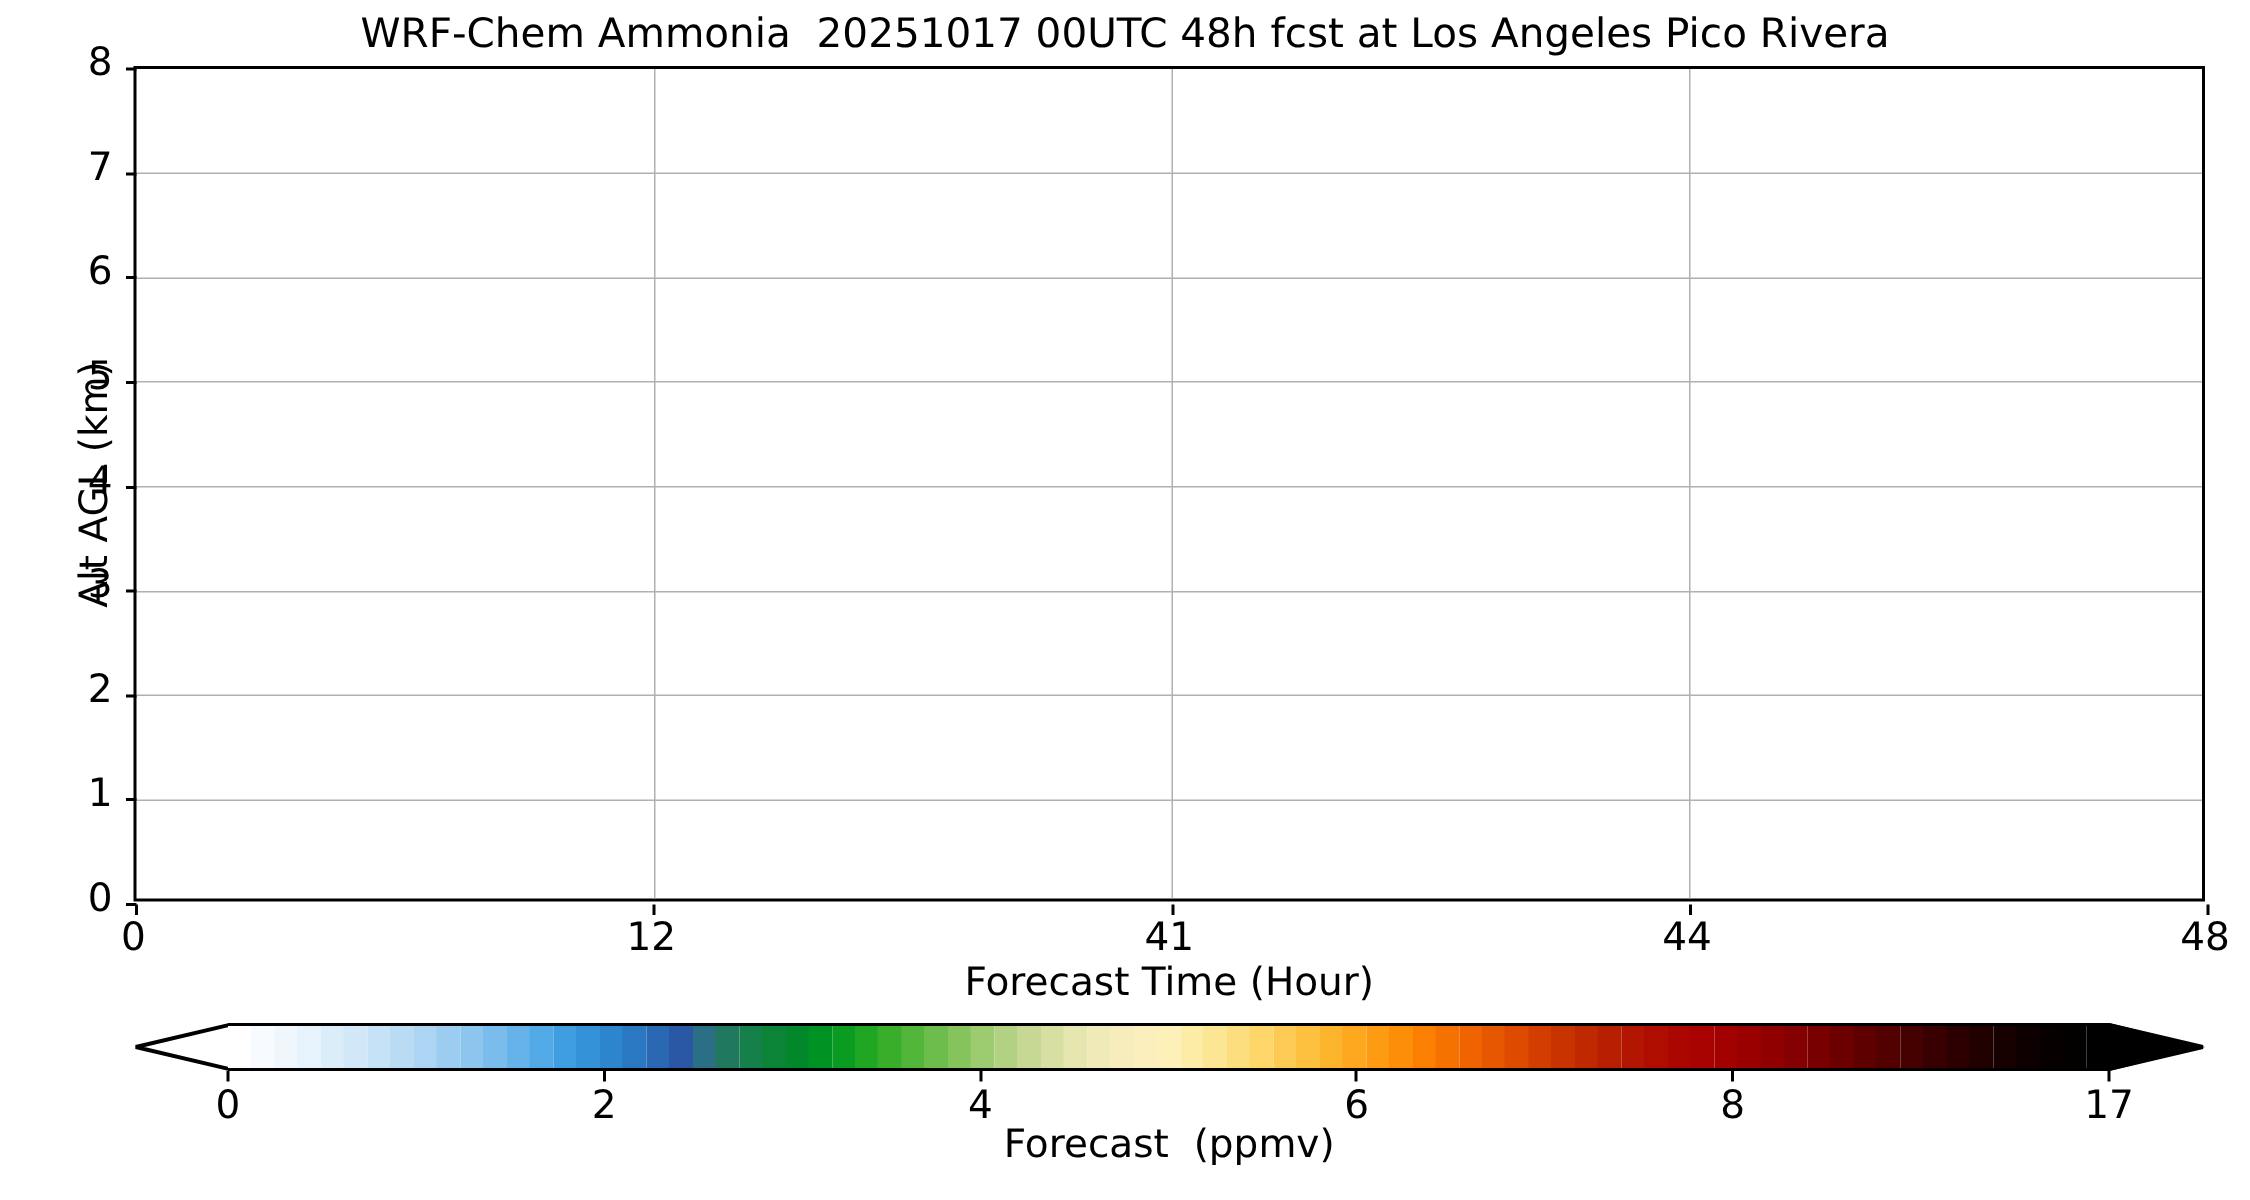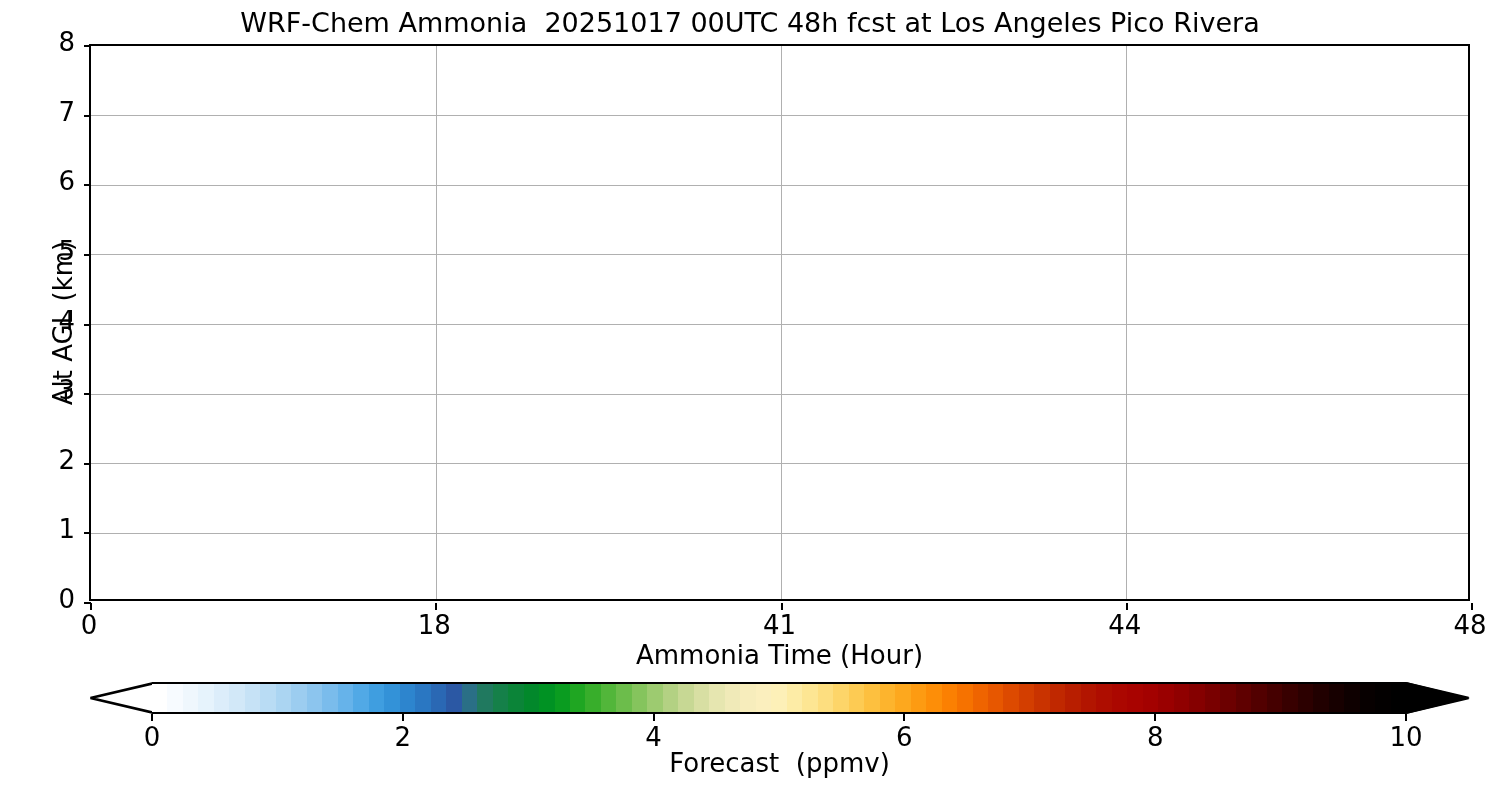--- a/index.html
+++ b/index.html
@@ -197,27 +197,27 @@
       <div class="ytick-label" style="left: 0px; width: 75px; top: 444.75px;">2</div>
       <div class="ytick-label" style="left: 0px; width: 75px; top: 375.125px;">3</div>
       <div class="ytick-label" style="left: 0px; width: 75px; top: 305.5px;">4</div>
       <div class="ytick-label" style="left: 0px; width: 75px; top: 235.875px;">5</div>
       <div class="ytick-label" style="left: 0px; width: 75px; top: 166.25px;">6</div>
       <div class="ytick-label" style="left: 0px; width: 75px; top: 96.625px;">7</div>
       <div class="ytick-label" style="left: 0px; width: 75px; top: 27px;">8</div>
     </div>
   <div id="xtick-labels">
       <div class="xtick-label" style="left: 29px; width: 120px; top: 610px;">0</div>
-      <div class="xtick-label" style="left: 374.25px; width: 120px; top: 610px;">18</div>
+      <div class="xtick-label" style="left: 374.25px; width: 120px; top: 610px;">12</div>
       <div class="xtick-label" style="left: 719.5px; width: 120px; top: 610px;">41</div>
       <div class="xtick-label" style="left: 1064.75px; width: 120px; top: 610px;">44</div>
       <div class="xtick-label" style="left: 1410px; width: 120px; top: 610px;">48</div>
     </div>
 
-  <div class="xlabel">Ammonia Time (Hour)</div>
+  <div class="xlabel">Forecast Time (Hour)</div>
 
   <div id="colorbar-wrap">
     <div class="cbar-arrow-left">
       <svg width="64" height="32" viewBox="0 0 64 32" preserveAspectRatio="none">
         <polygon id="cb-arrow-l-fill" points="64,0 64,32 0,16" fill="#ffffff"></polygon>
         <polyline points="64,1.3 1.5,16 64,30.7" fill="none" stroke="#000000" stroke-width="2.6"></polyline>
       </svg>
     </div>
 
     <div class="cbar-body" id="cbar-body">
@@ -318,19 +318,19 @@
         <div class="cbartick-mark" style="left: 814.4px;"></div>
         <div class="cbartick-mark" style="left: 1065.2px;"></div>
         <div class="cbartick-mark" style="left: 1316px;"></div>
       </div>
     <div id="cbar-ticklabels">
         <div class="cbartick-label" style="left: 3px; width: 120px;">0</div>
         <div class="cbartick-label" style="left: 253.8px; width: 120px;">2</div>
         <div class="cbartick-label" style="left: 504.6px; width: 120px;">4</div>
         <div class="cbartick-label" style="left: 755.4px; width: 120px;">6</div>
         <div class="cbartick-label" style="left: 1006.2px; width: 120px;">8</div>
-        <div class="cbartick-label" style="left: 1257px; width: 120px;">10</div>
+        <div class="cbartick-label" style="left: 1257px; width: 120px;">17</div>
       </div>
   </div>
 
   <div class="cbar-label">Forecast  (ppmv)</div>
 
 </div>
 
 </body></html>

